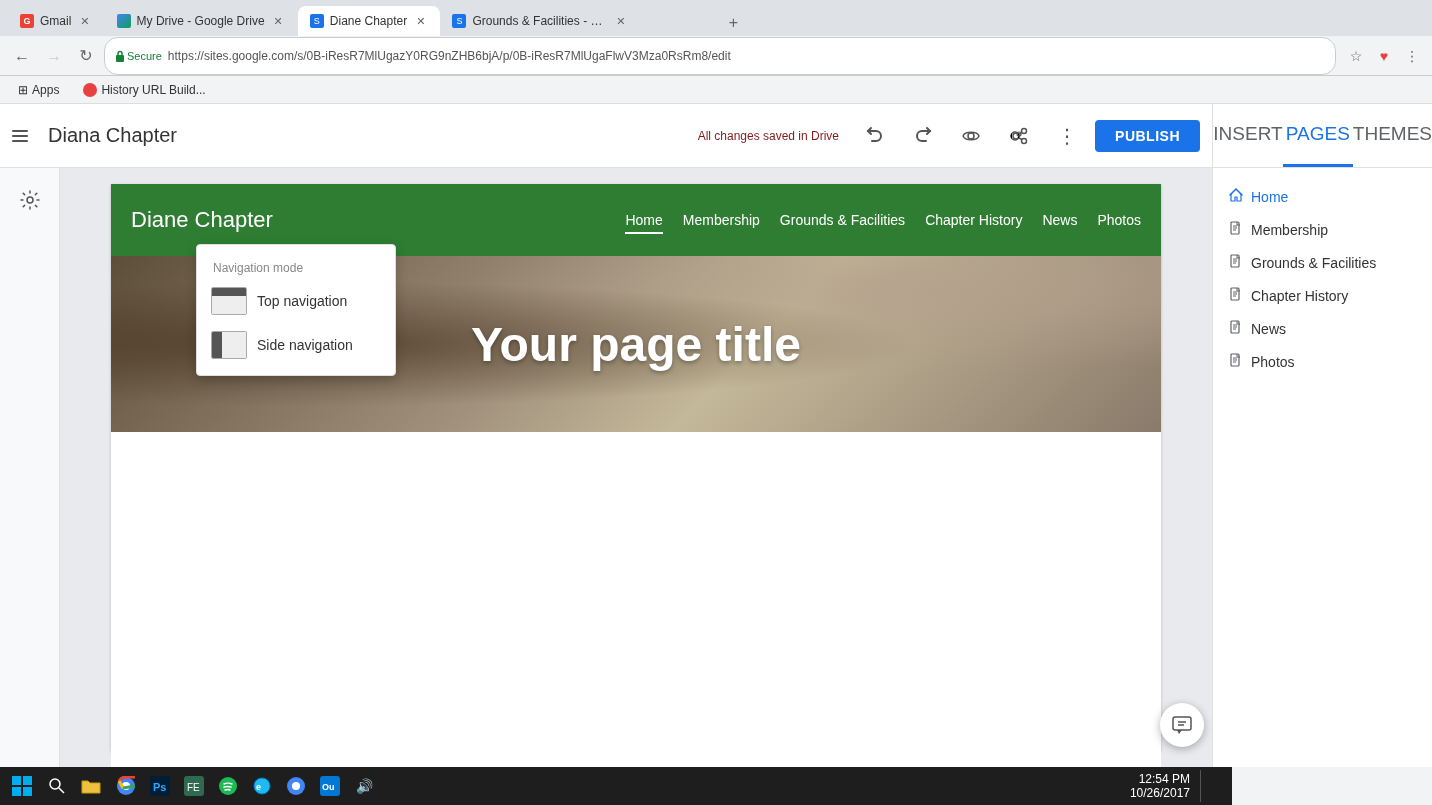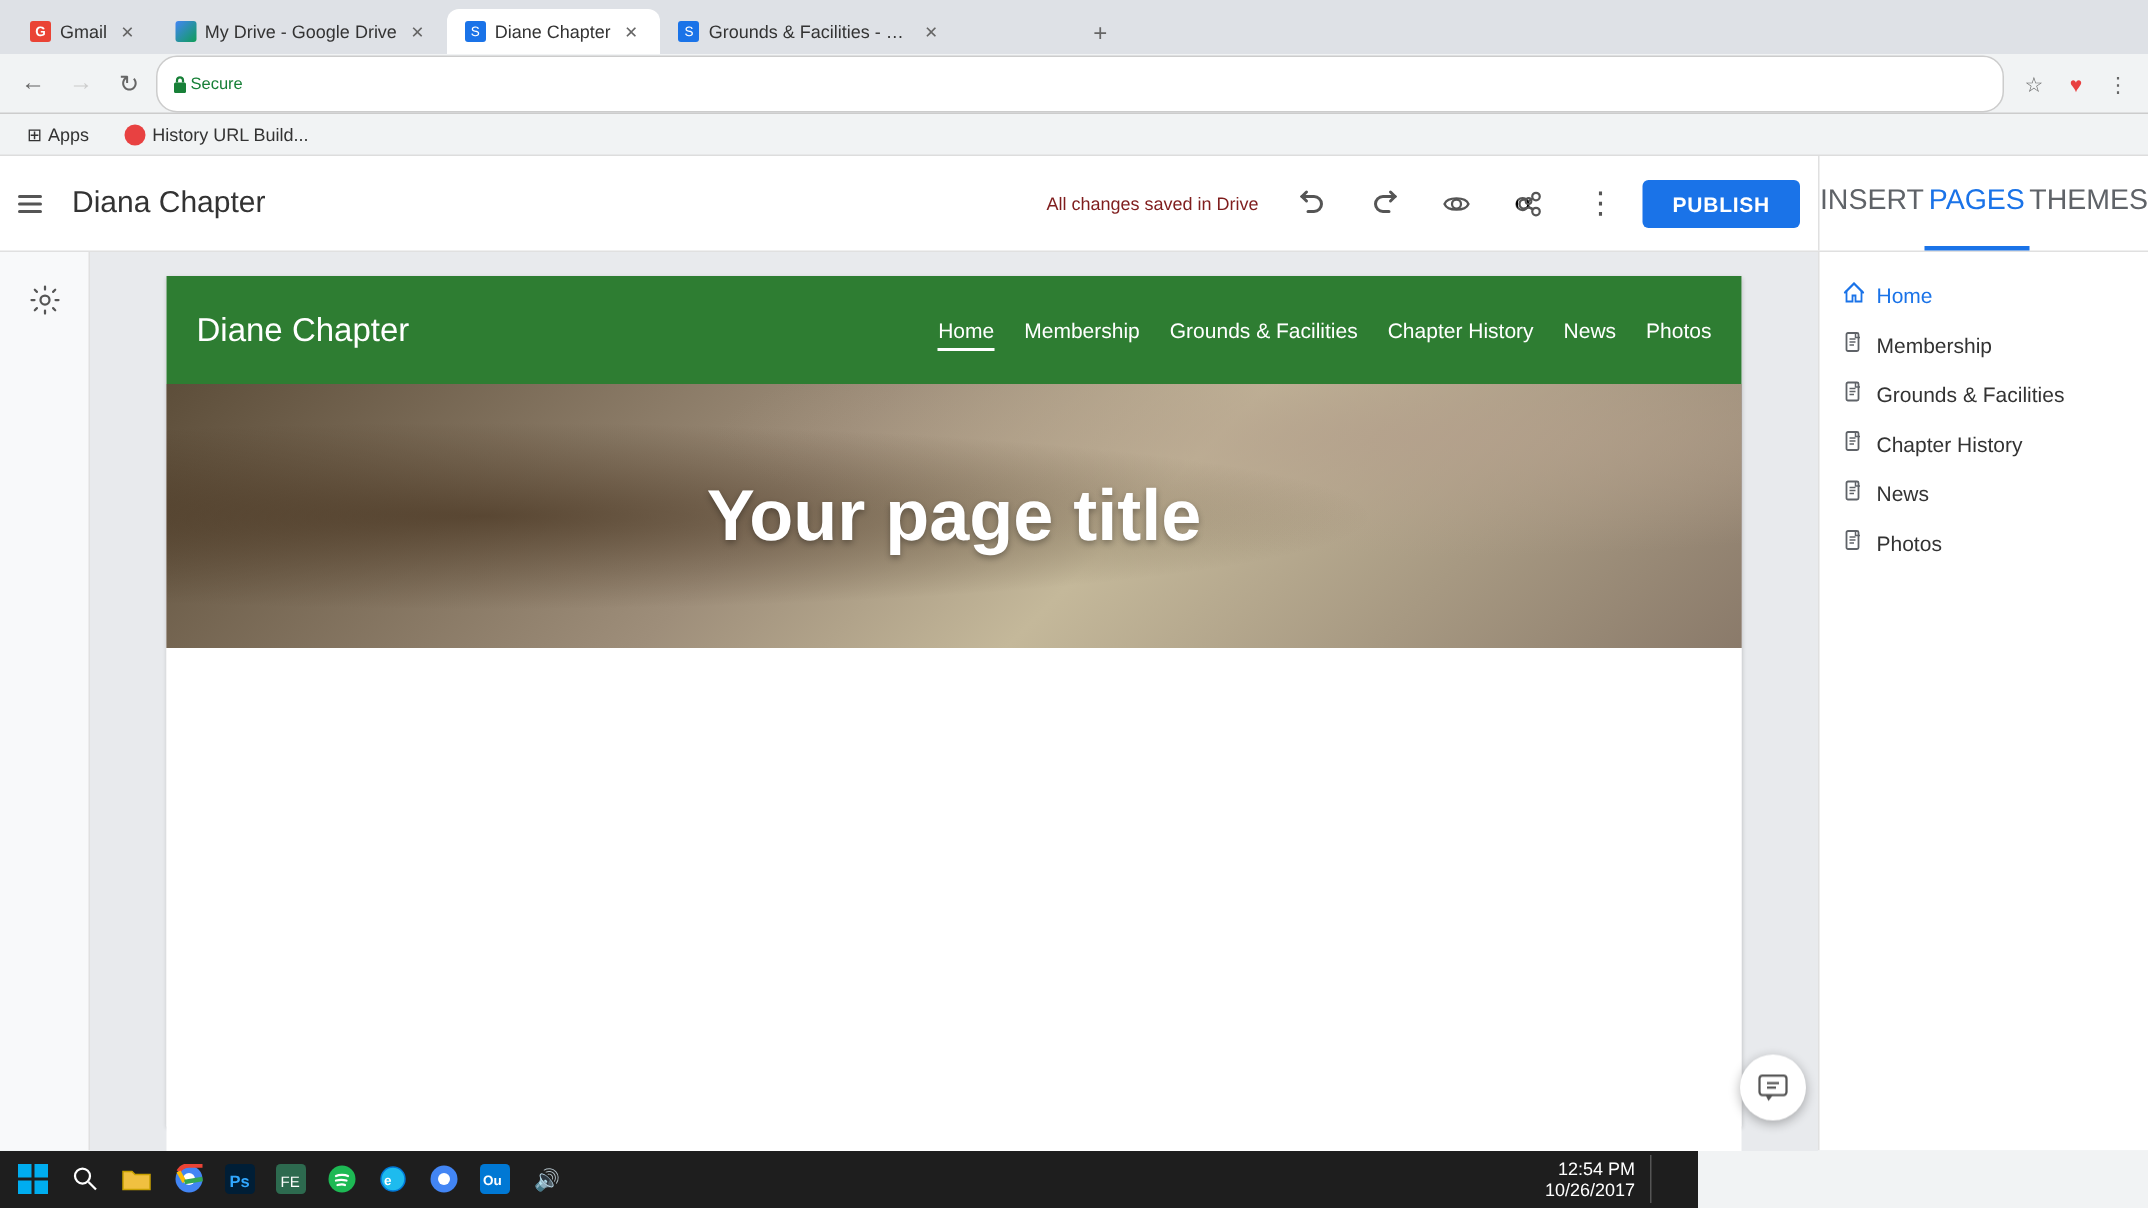--- a/index.html
+++ b/index.html
@@ -428,21 +428,21 @@
     }
     .home-icon-svg {
       color: #1a73e8;
     }
 
     
     .taskbar {
       position: fixed;
       bottom: 0;
       left: 0;
-      width: 1132px;
+      width: 1232px;
       height: 38px;
       background: #1e1e1e;
       display: flex;
       align-items: center;
       padding: 0 4px;
       gap: 2px;
       z-index: 1000;
     }
     .taskbar-start {
       width: 36px;
@@ -535,20 +535,21 @@
     <div class="nav-btn" style="color:#ccc;">→</div>
     <div class="nav-btn">↻</div>
     <div class="address-bar">
       <span class="secure-badge">
         <svg width="10" height="12" viewBox="0 0 10 12" fill="none">
           <rect x="1" y="5" width="8" height="7" rx="1" fill="#188038"></rect>
           <path d="M3 5V3.5a2 2 0 014 0V5" stroke="#188038" stroke-width="1.5" fill="none"></path>
         </svg>
         <span>Secure</span>
       </span>
+      <span class="address-url">https://sites.google.com/s/0B-iResR7MlUgazY0RG9nZHB6bjA/p/0B-iResR7MlUgaFlwV3Mza0RsRm8/edit</span>
     </div>
     <div class="address-actions">
       <div class="addr-icon">☆</div>
       <div class="addr-icon" style="color:#E84141;">♥</div>
       <div class="addr-icon">⋮</div>
     </div>
   </div>
 
   <div class="bookmarks-bar">
     <div class="bookmark-item">
@@ -639,20 +640,37 @@
           <span class="site-brand">Diane Chapter</span>
           <nav class="site-nav">
             <span class="site-nav-item active">Home</span>
             <span class="site-nav-item">Membership</span>
             <span class="site-nav-item">Grounds &amp; Facilities</span>
             <span class="site-nav-item">Chapter History</span>
             <span class="site-nav-item">News</span>
             <span class="site-nav-item">Photos</span>
           </nav>
 
+          <div class="nav-dropdown">
+            <div class="nav-dropdown-title">Navigation mode</div>
+            <div class="nav-option">
+              <div class="nav-option-icon">
+                <div class="nav-icon-top"></div>
+                <div class="nav-icon-body"></div>
+              </div>
+              <span>Top navigation</span>
+            </div>
+            <div class="nav-option">
+              <div class="nav-option-icon" style="display:flex; flex-direction:row;">
+                <div class="nav-icon-sidebar"></div>
+                <div class="nav-icon-main"></div>
+              </div>
+              <span>Side navigation</span>
+            </div>
+          </div>
         </div>
 
         <div class="site-hero">
           <div class="hero-bg"></div>
           <h1 class="hero-title">Your page title</h1>
         </div>
 
         <div class="site-body"></div>
 
       </div>

